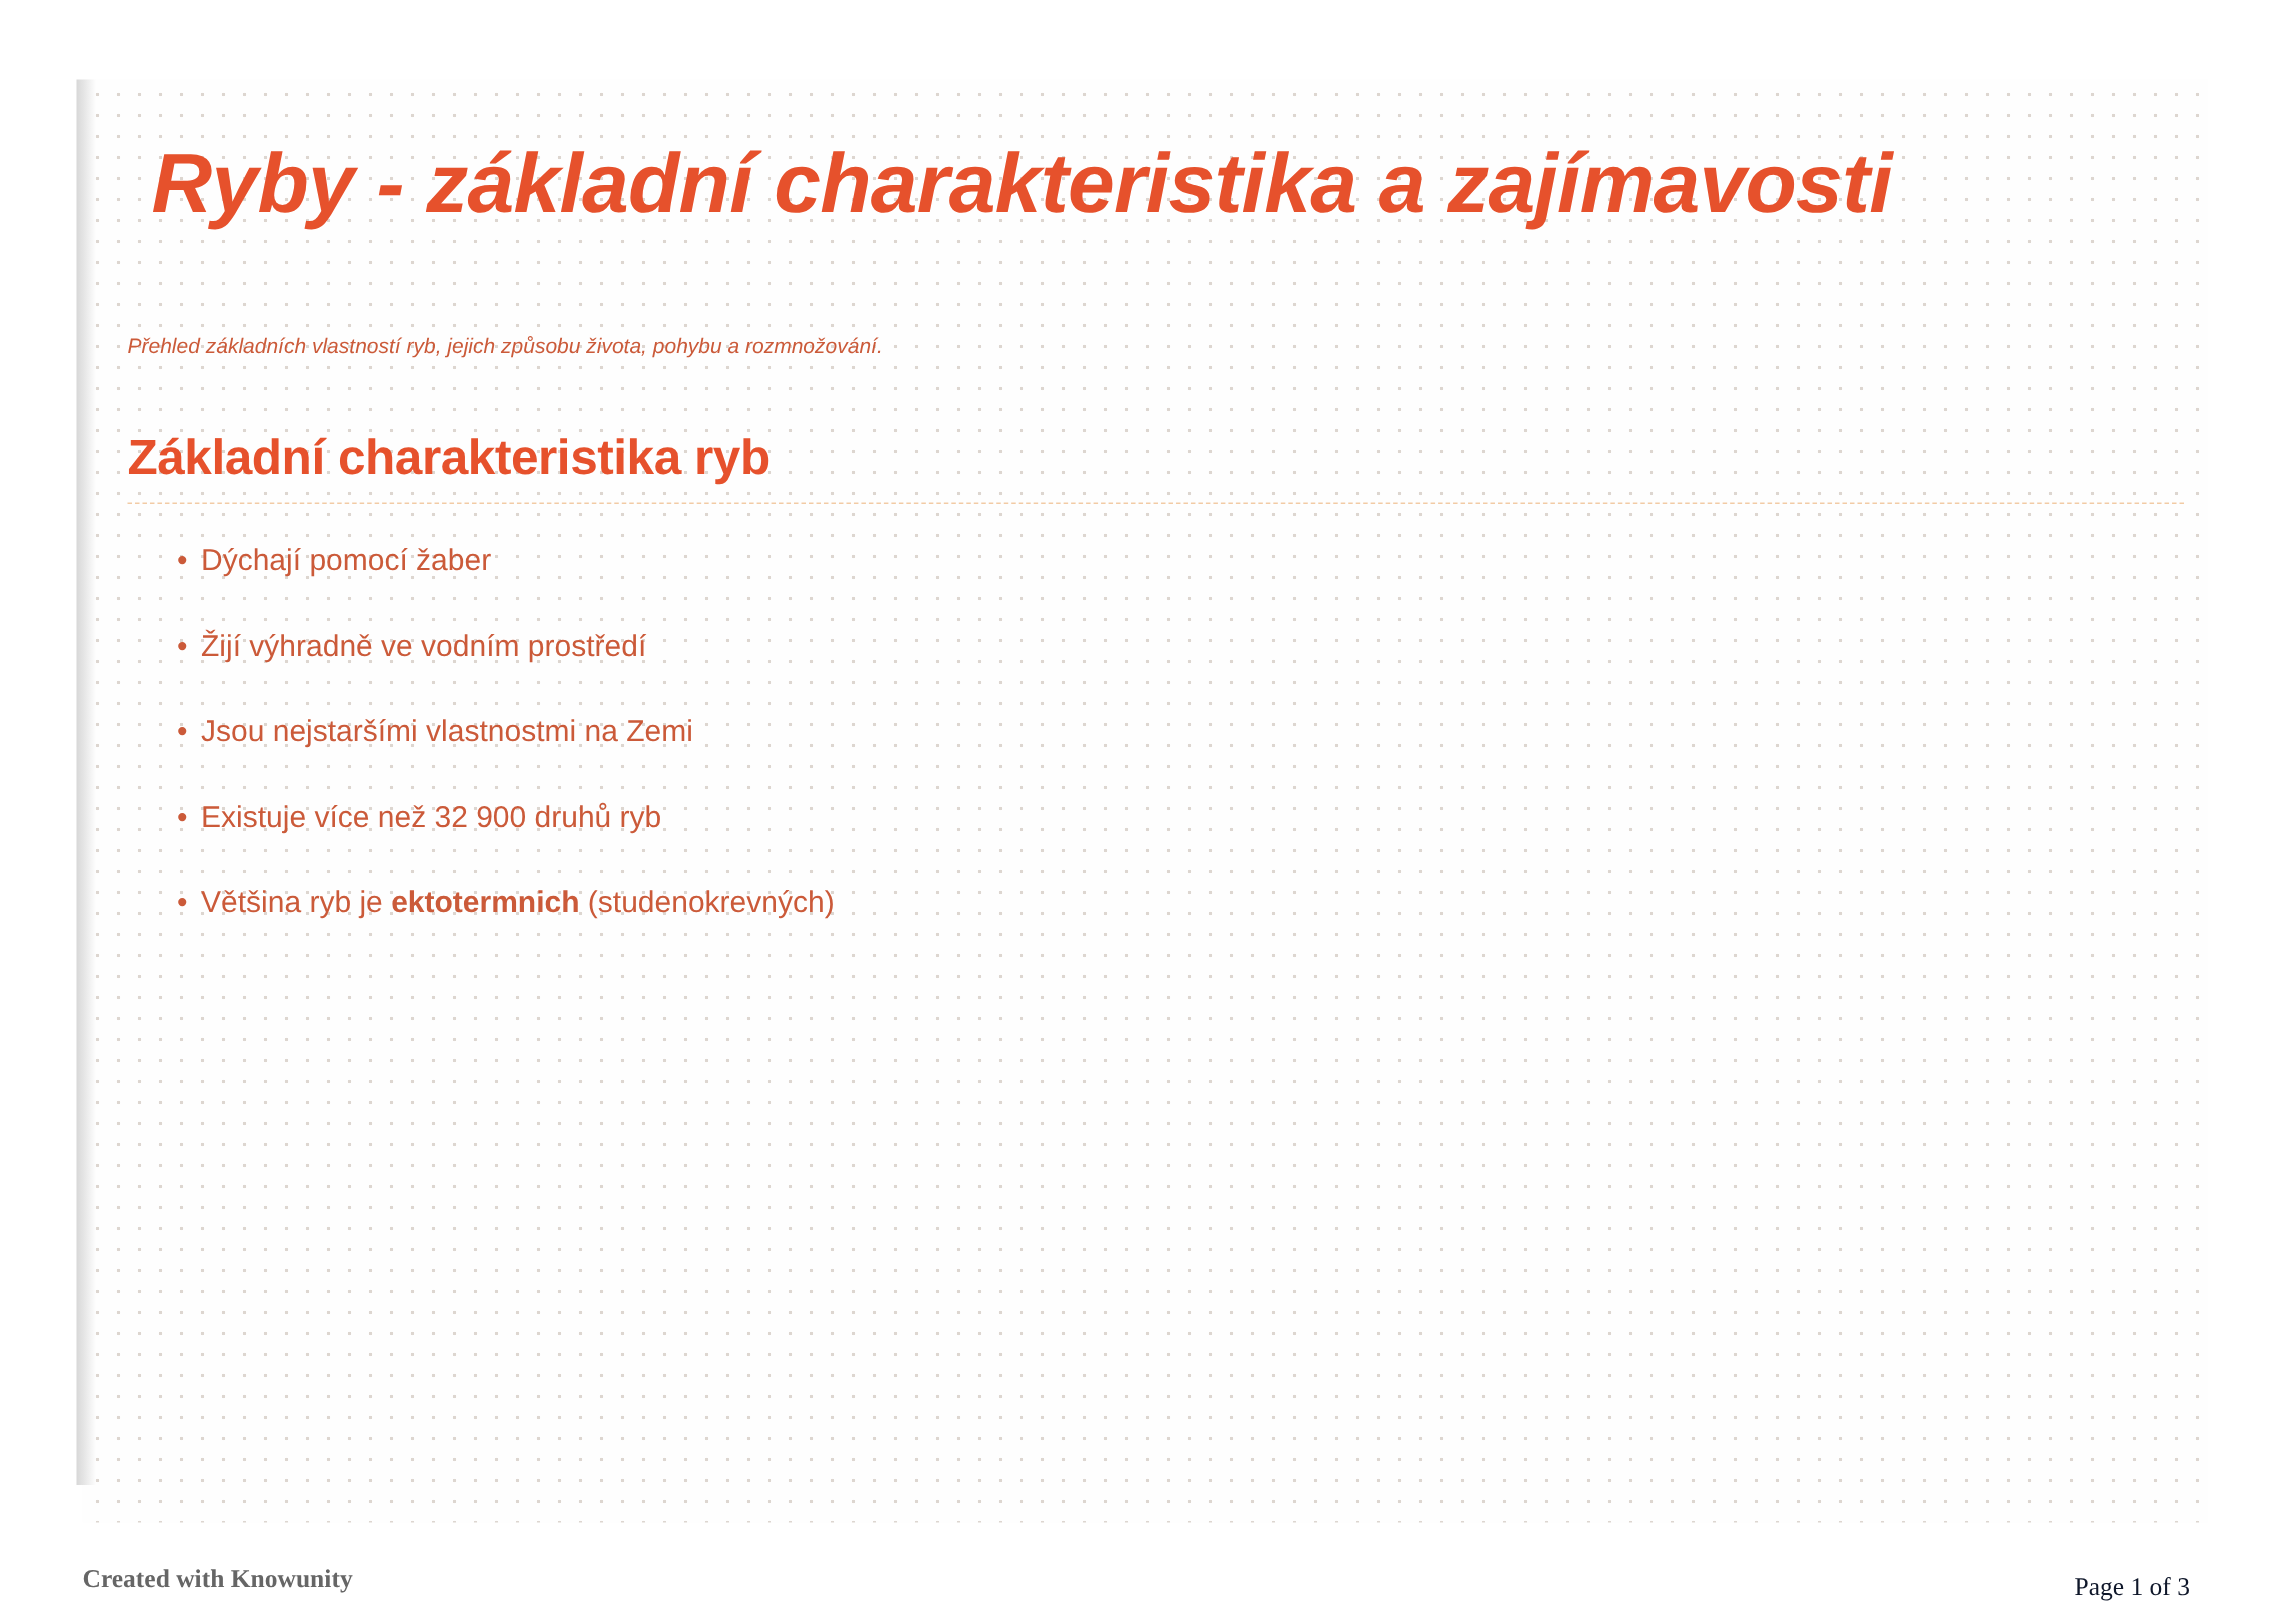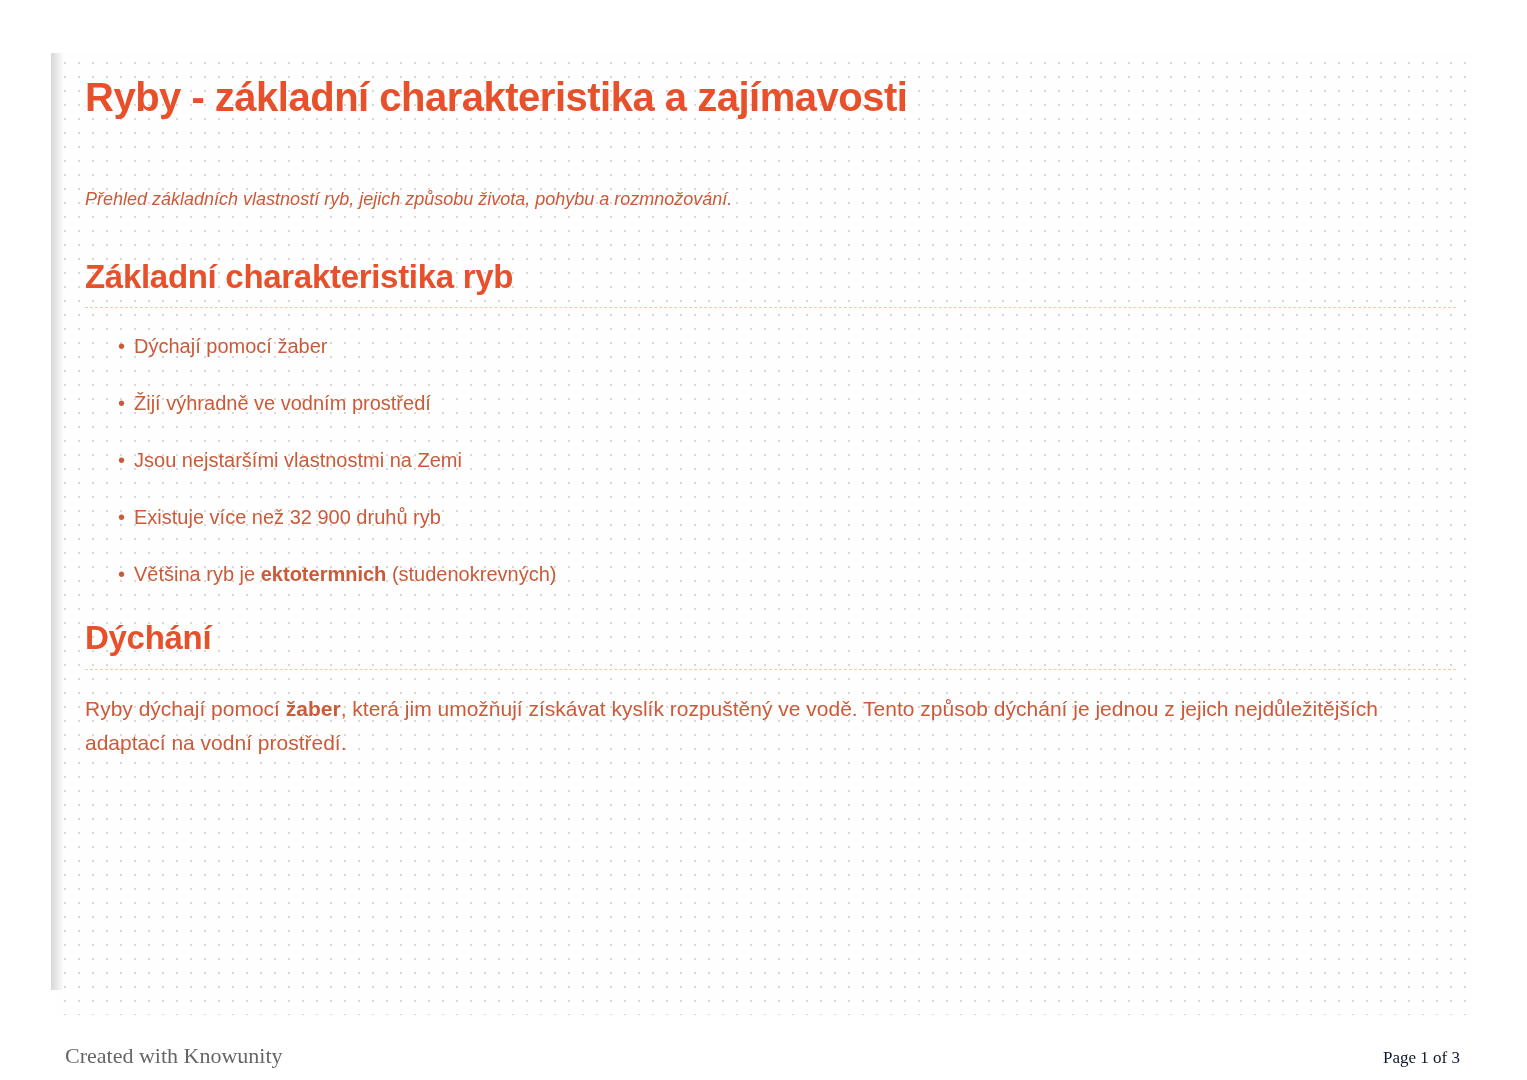--- a/index.html
+++ b/index.html
@@ -27,30 +27,31 @@
     background-position:3px 3px;
     padding:22px 16px 0 30px;
   }
   .edge-shadow{
     position:absolute;left:-4px;top:0;
     width:13px;height:937px;
     background:linear-gradient(to right,rgba(140,140,140,0.35),rgba(140,140,140,0));
     pointer-events:none;
   }
   h1.doc-title{
-    margin:0;
-    font-size:40px;
+    margin:16px;
+    font-size:56px;
     font-weight:700;
     letter-spacing:-0.5px;
     color:var(--heading);
     line-height:1.1;
+    font-style:italic;
   }
   .doc-subtitle{
     margin:68px 0 0 0;
-    font-size:18px;
+    font-size:14px;
     font-style:italic;
     color:var(--body);
     line-height:1.4;
   }
   h2.section-heading{
     margin:0;
     font-size:33px;
     font-weight:700;
     letter-spacing:-0.3px;
     color:var(--heading);
@@ -80,24 +81,24 @@
     font-size:20px;
     color:var(--body);
     line-height:28px;
   }
   .bullet-marker{
     display:inline-block;
     margin-right:9px;
     font-size:20px;
   }
   .footer-left{
-    position:absolute;left:65px;top:1043px;
+    position:absolute;left:55px;top:1043px;
     font-family:"Liberation Serif",serif;
-    font-weight:400;
-    font-size:22px;
+    font-weight:700;
+    font-size:17px;
     color:var(--footer);
   }
   .footer-right{
     position:absolute;right:67px;top:1048px;
     font-family:"Liberation Serif",serif;
     font-weight:400;
     font-size:17px;
     color:#0f172a;
   }
 </style>
@@ -127,21 +128,17 @@
       </li>
       <li>
         <span class="bullet-marker">•</span><span>Existuje více než 32 900 druhů ryb</span>
       </li>
       <li>
         <span class="bullet-marker">•</span><span>Většina ryb je </span><b>ektotermnich</b><span> (studenokrevných)</span>
       </li>
     </ul>
   </section>
 
-  <section>
-    <h2 class="section-heading mt-c">Dýchání</h2>
-    <p class="body-par mt-last"><span>Ryby dýchají pomocí </span><b>žaber</b><span>, která jim umožňují získávat kyslík rozpuštěný ve vodě. Tento způsob dýchání je jednou z jejich nejdůležitějších adaptací na vodní prostředí.</span></p>
-  </section>
 </div>
 
 <div class="footer-left">Created with Knowunity</div>
 
 <div class="footer-right">Page 1 of 3</div>
 
 </body></html>

